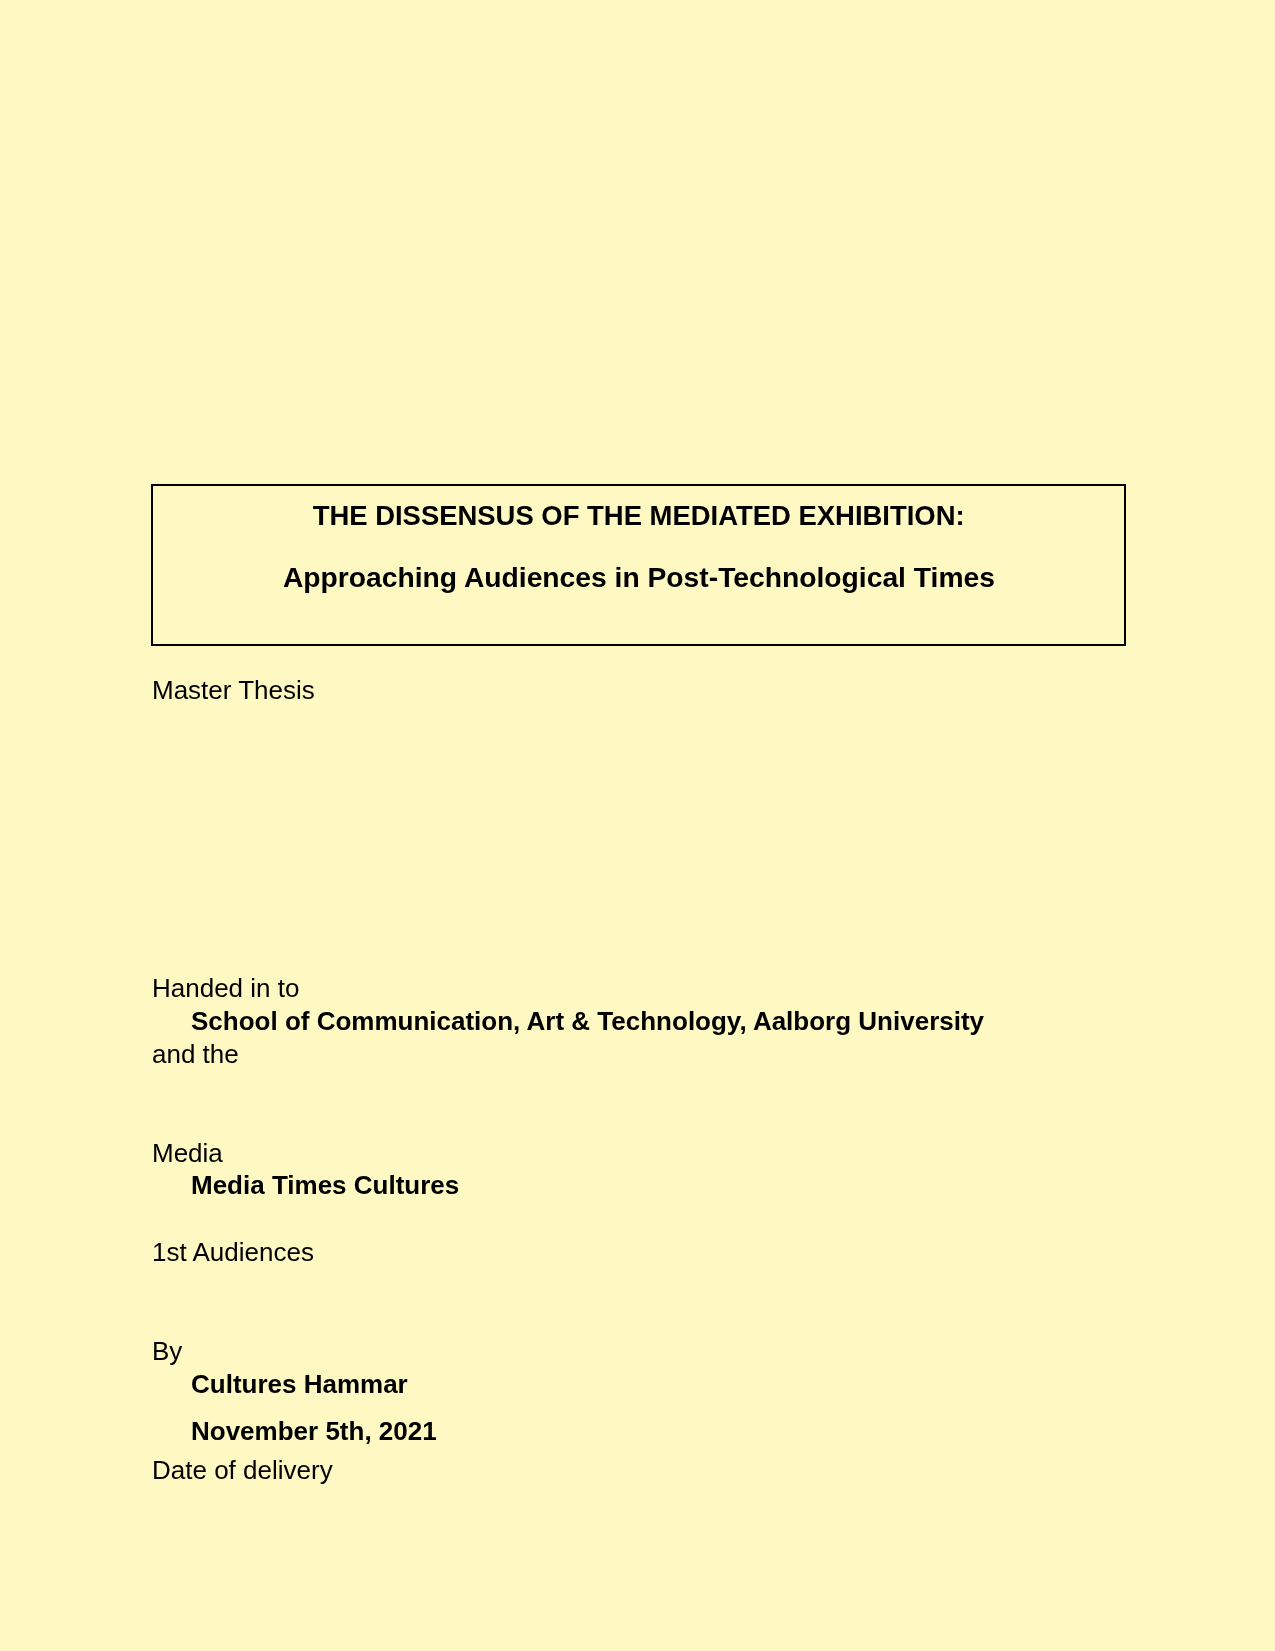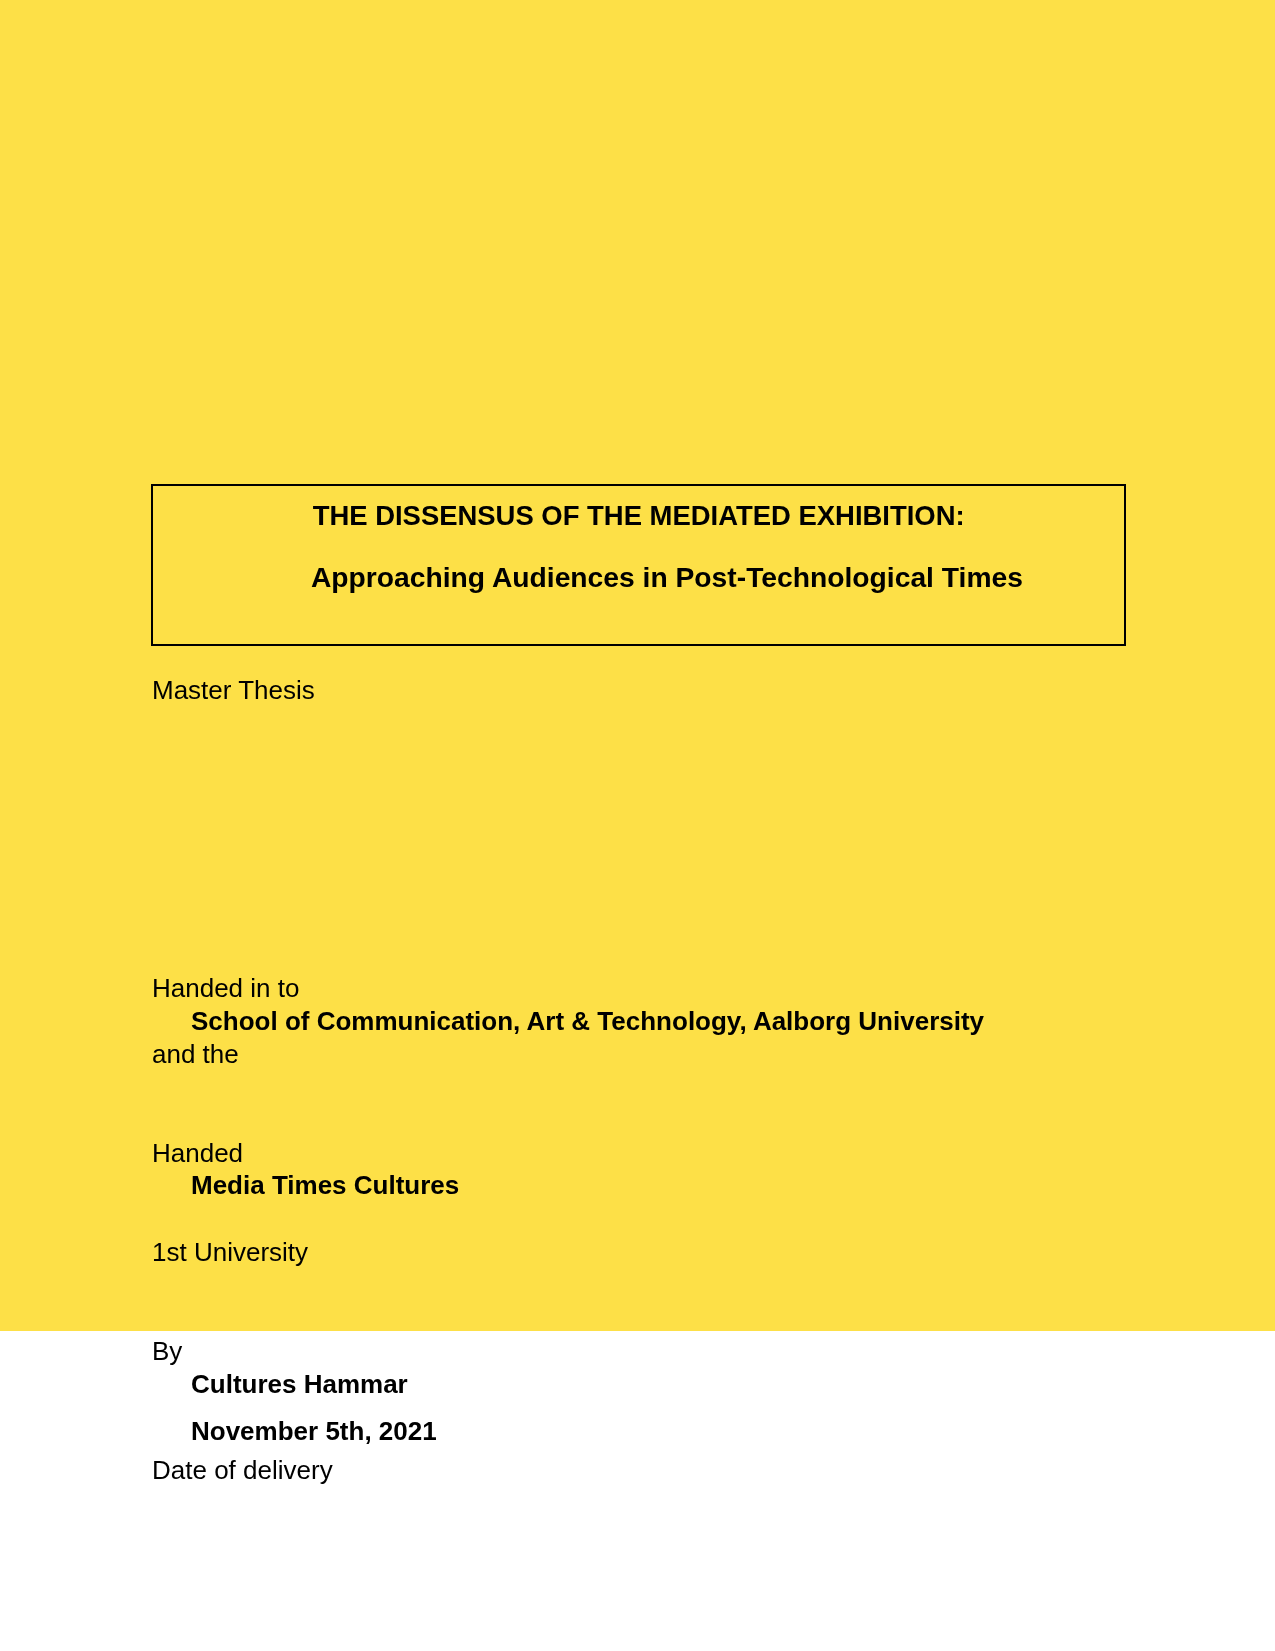--- a/index.html
+++ b/index.html
@@ -1,17 +1,17 @@
 <!DOCTYPE html>
 <html><head>
 <meta charset="utf-8">
 <style>
   html, body { margin: 0; padding: 0; background: #ffffff; }
   body { width: 1275px; height: 1651px; position: relative; overflow: hidden; }
-  .page { position: absolute; left: 0; top: 0; width: 1275px; height: 1331px; background: #fde047; }
+  .page { position: absolute; left: 0; top: 0; width: 1275px; height: 1651px; background: #fef9c3; }
   .title-box {
     position: absolute; left: 151px; top: 484px;
     width: 971px; height: 158px;
     border: 2px solid #000000; box-sizing: content-box;
   }
   .title-line {
     position: absolute; left: 0; width: 971px; text-align: center;
     font-family: "Liberation Sans", sans-serif; font-weight: bold;
     font-size: 28px; line-height: 28px; color: #000000; white-space: nowrap;
   }
@@ -25,35 +25,35 @@
 </style>
 </head>
 <body>
 
 <div class="page">
 
   <div class="title-box">
     <div class="title-line" style="top:16px;">
       <span style="transform: scaleX(0.98);">THE DISSENSUS OF THE MEDIATED EXHIBITION:</span>
     </div>
-    <div class="title-line" style="top:78px;margin-left:28px;">
+    <div class="title-line" style="top:78px;">
       <span style="transform: scaleX(1.0088);">Approaching Audiences in Post-Technological Times</span>
     </div>
   </div>
 
   <p class="line" style="top:679px;">Master Thesis</p>
 
   <p class="line" style="top:977px;">Handed in to</p>
   <p class="line b" style="top:1010px;">School of Communication, Art &amp; Technology, Aalborg University</p>
   <p class="line" style="top:1043px;">and the</p>
 
-  <p class="line" style="top:1142px;">Handed</p>
+  <p class="line" style="top:1142px;">Media</p>
   <p class="line b" style="top:1174px;">Media Times Cultures</p>
 
-  <p class="line" style="top:1241px;">1st University</p>
+  <p class="line" style="top:1241px;">1st Audiences</p>
 
   <p class="line" style="top:1340px;">By</p>
   <p class="line b" style="top:1373px;">Cultures Hammar</p>
 
   <p class="line" style="top:1439px;margin-top:20px;">Date of delivery</p>
   <p class="line b" style="top:1420px;">November 5th, 2021</p>
 
 </div>
 
 </body></html>

